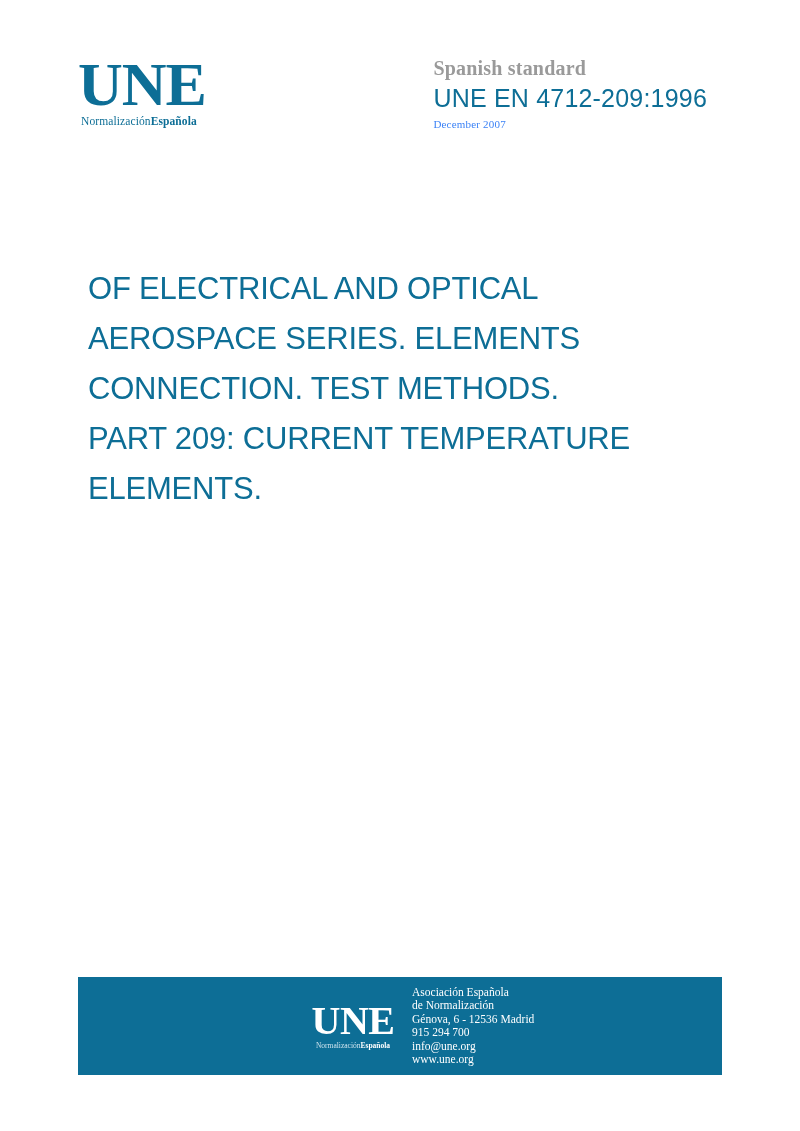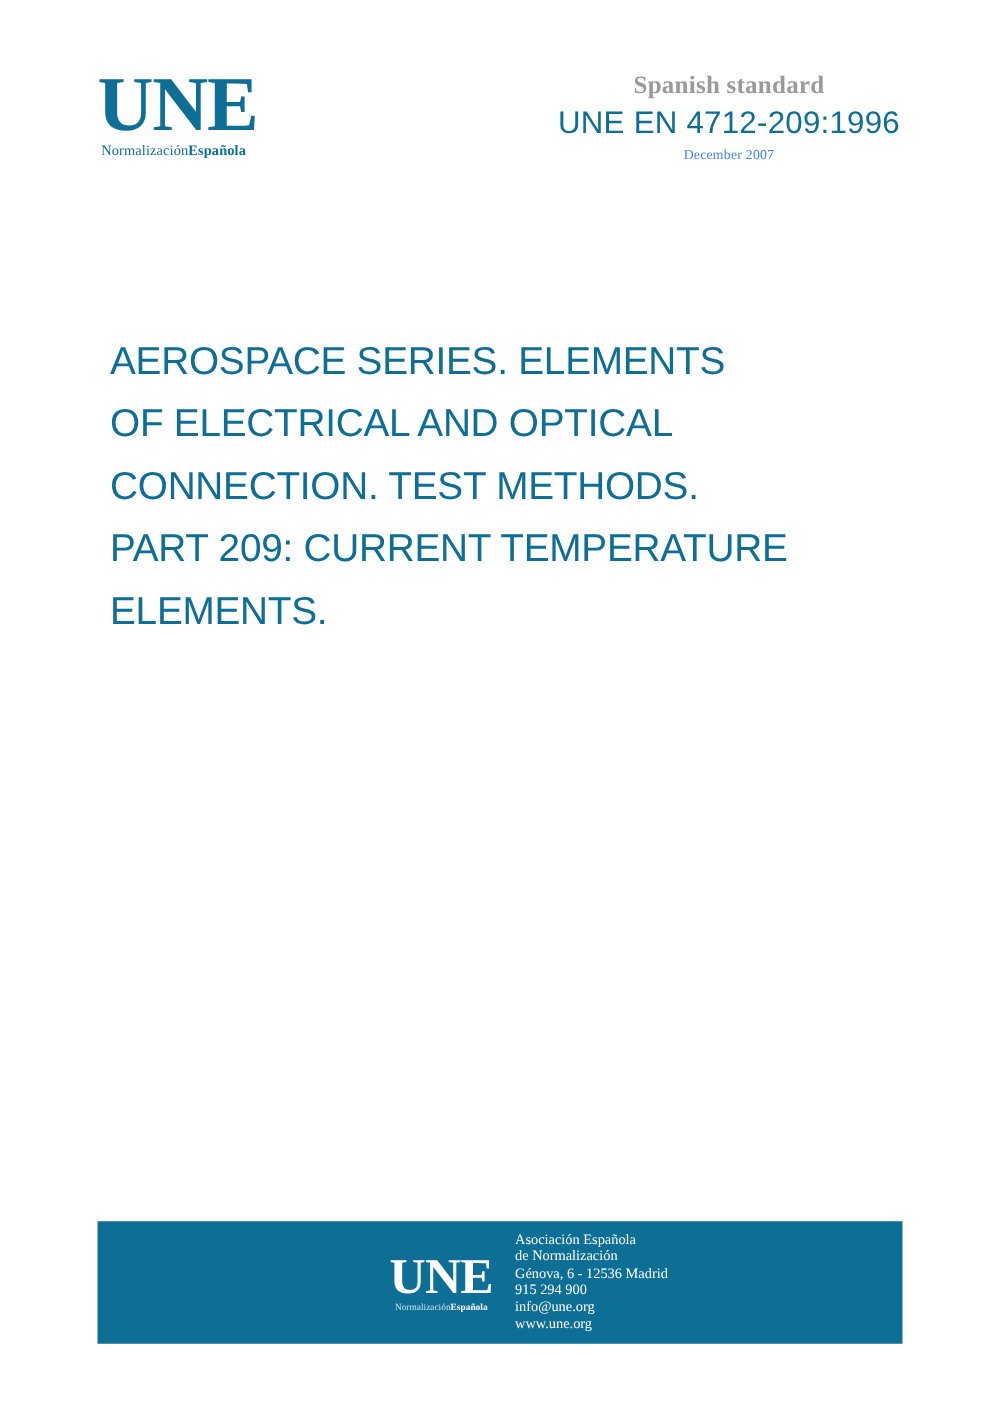--- a/index.html
+++ b/index.html
@@ -51,23 +51,23 @@
     font-size: 11.5px;
     color: #0d6e96;
     margin-top: 3px;
     margin-left: 3px;
     letter-spacing: 0.1px;
   }
   .logo-sub b { font-weight: bold; }
 
   .header-right {
     position: absolute;
-    right: 2px;
+    right: 15px;
     top: 0;
-    text-align: center;
+    text-align: left;
   }
 
   .std-kind {
     font-family: "Liberation Serif", serif;
     font-weight: bold;
     font-size: 20px;
     color: #9a9a9a;
     letter-spacing: 0.2px;
     line-height: 24px;
   }
@@ -168,40 +168,40 @@
 
     <div class="header-right">
       <div class="std-kind">Spanish standard</div>
       <div class="std-ref">UNE EN 4712-209:1996</div>
       <div class="std-date">December 2007</div>
     </div>
 
   </div>
 
   <div class="title">
+    <div class="title-line">OF ELECTRICAL AND OPTICAL</div>
     <div class="title-line">AEROSPACE SERIES. ELEMENTS</div>
-    <div class="title-line">OF ELECTRICAL AND OPTICAL</div>
     <div class="title-line">CONNECTION. TEST METHODS.</div>
     <div class="title-line">PART 209: CURRENT TEMPERATURE</div>
     <div class="title-line">ELEMENTS.</div>
   </div>
 
   <div class="footer">
     <div class="footer-inner">
 
       <div class="footer-logo">
         <div class="fl-une">UNE</div>
         <div class="fl-sub"><span>Normalización</span><b>Española</b></div>
       </div>
 
       <div class="footer-address">
         <div>Asociación Española</div>
         <div>de Normalización</div>
         <div>Génova, 6 - 12536 Madrid</div>
-        <div class="fa-contact">915 294 900</div>
+        <div class="fa-contact">915 294 700</div>
         <div class="fa-contact">info@une.org</div>
         <div class="fa-contact">www.une.org</div>
       </div>
 
     </div>
   </div>
 
 </div>
 
 </body></html>

